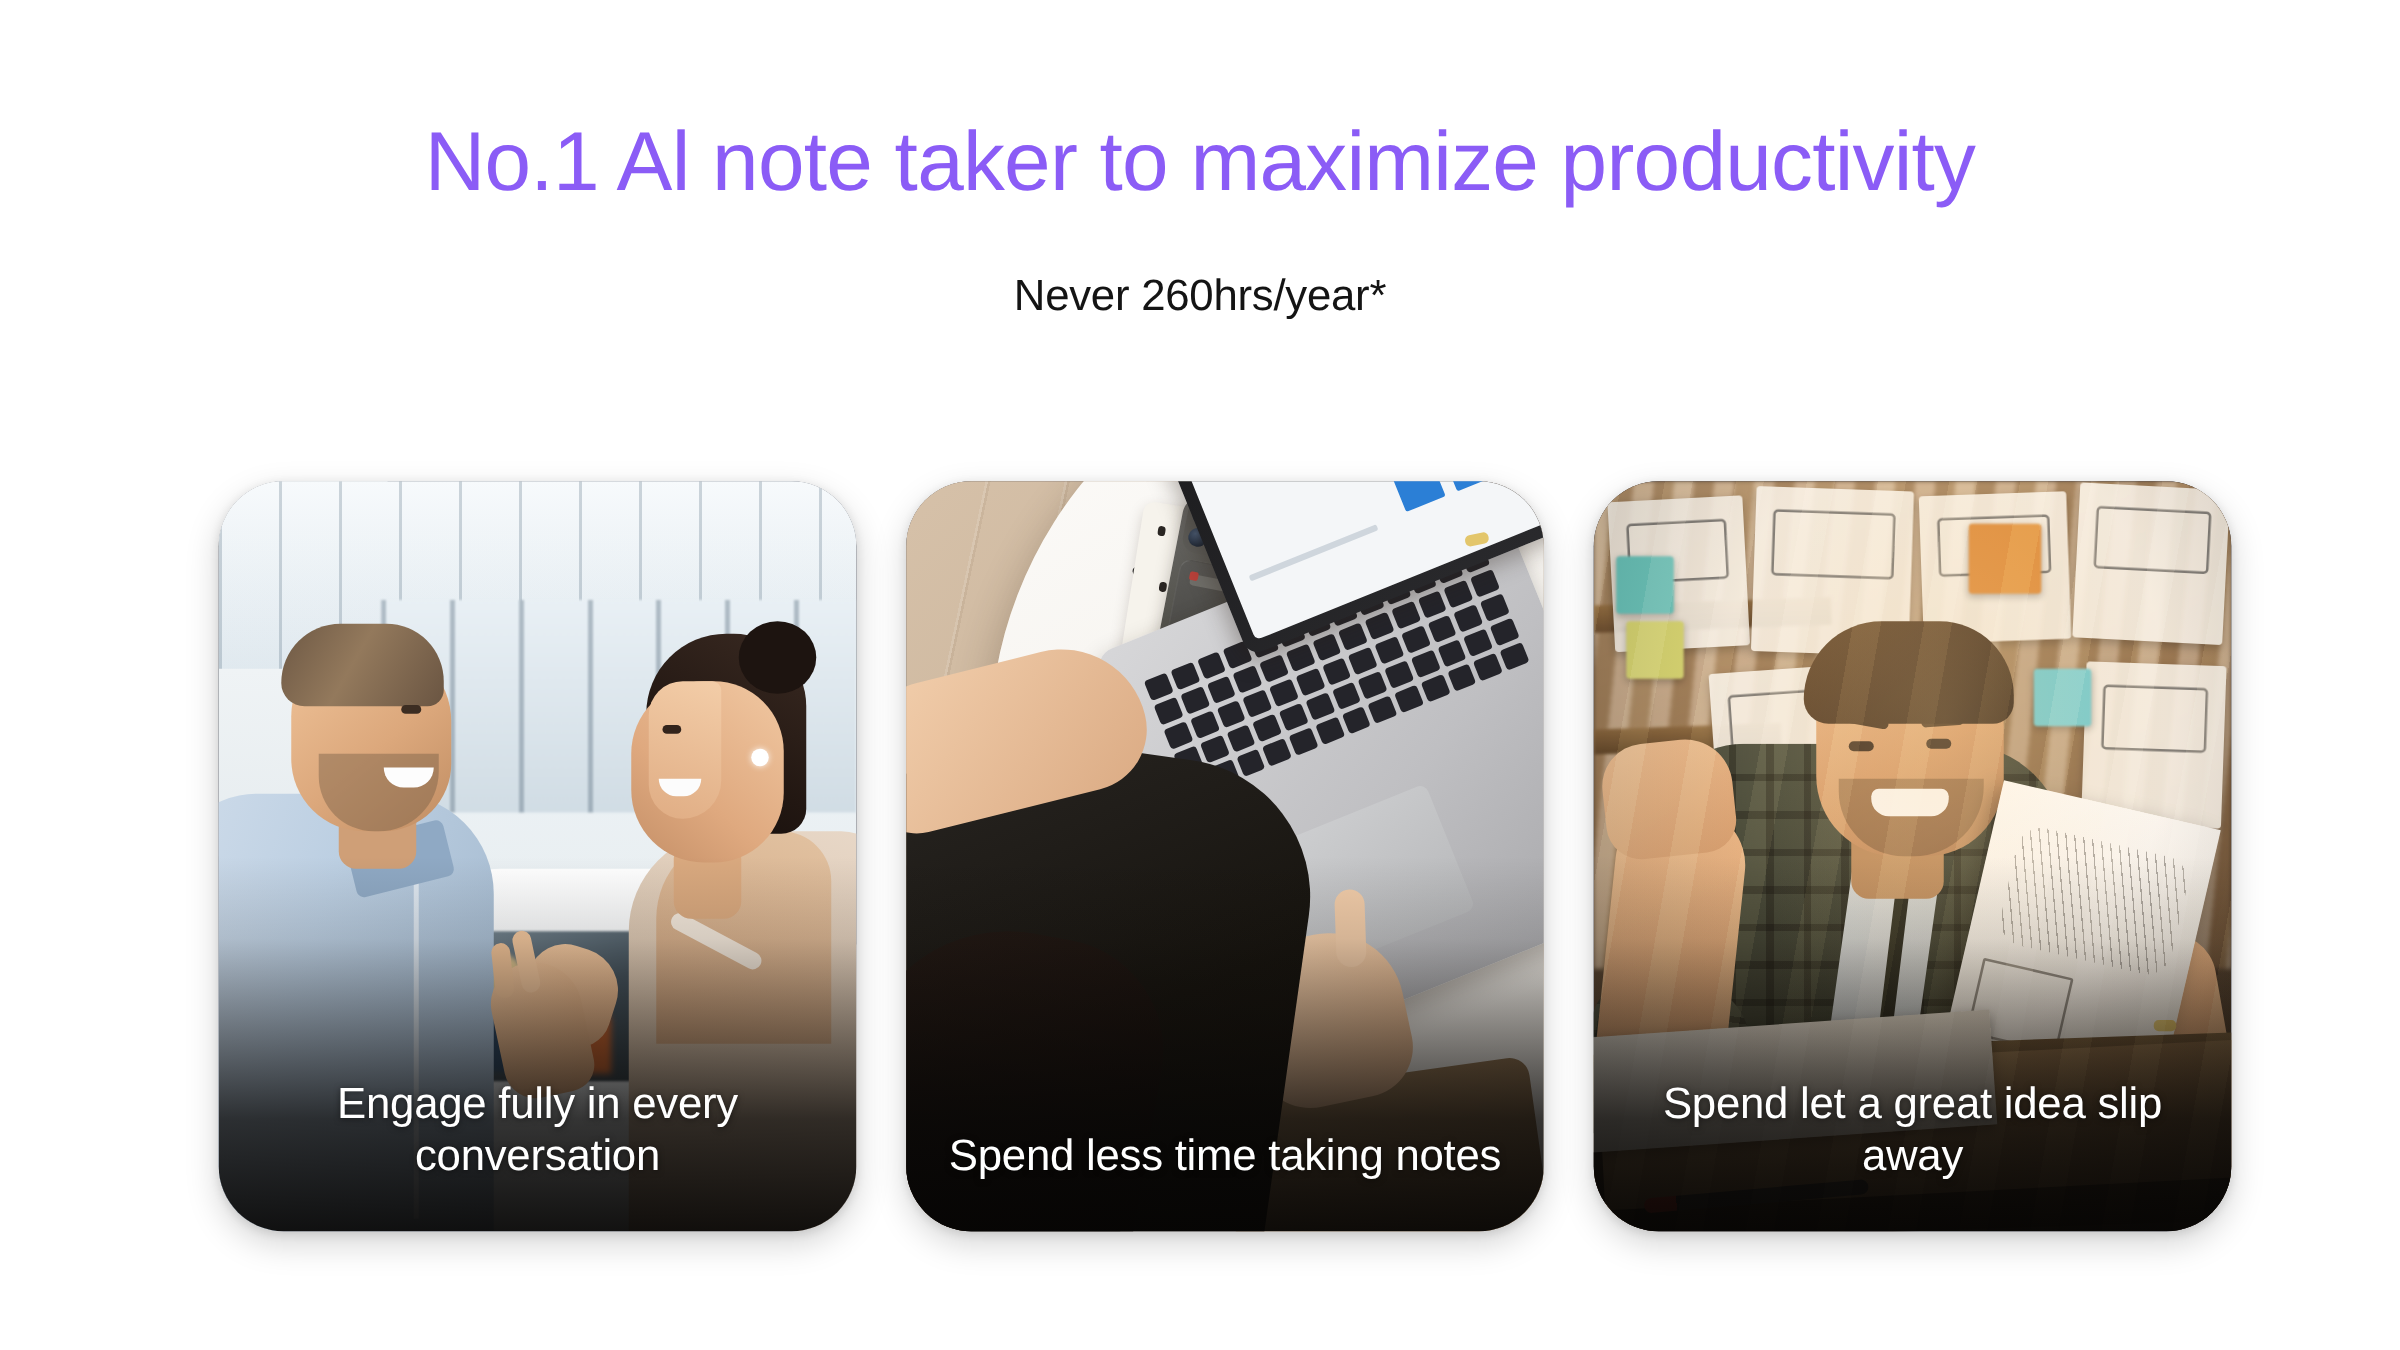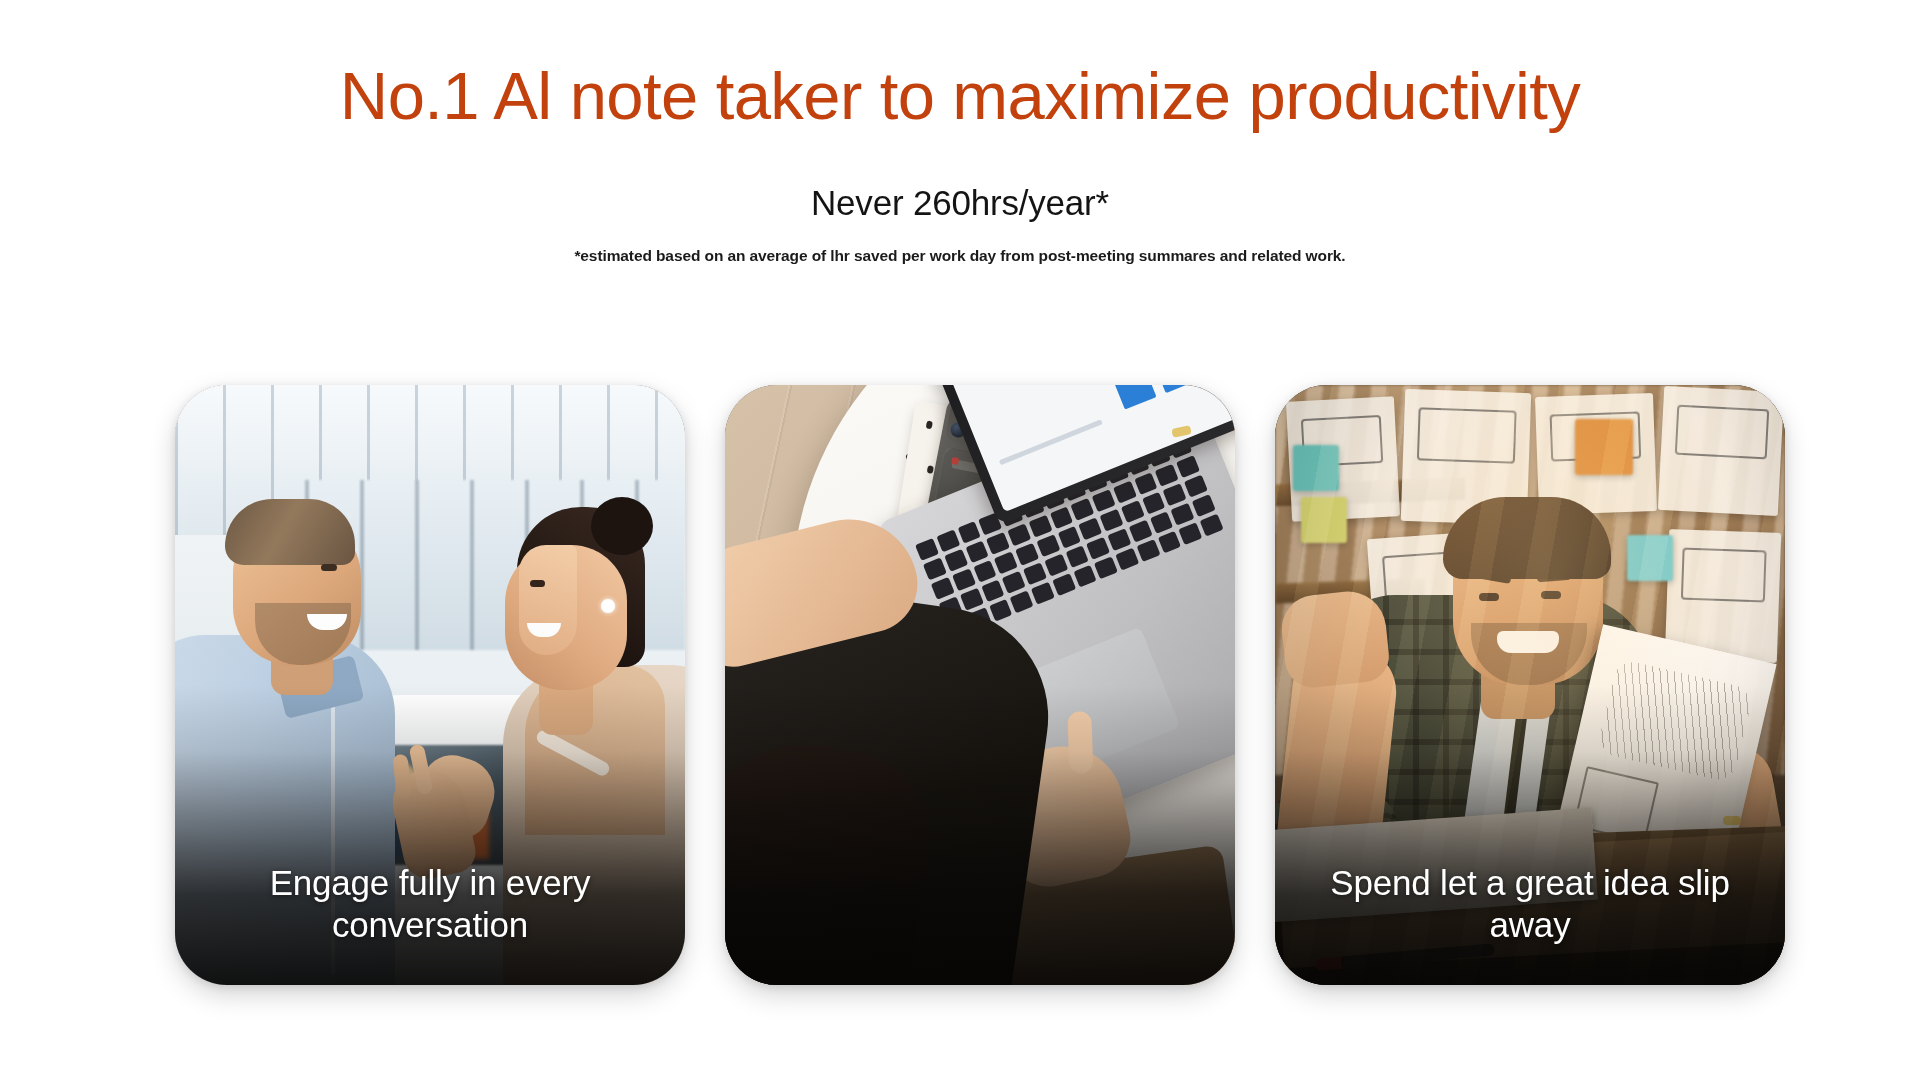--- a/index.html
+++ b/index.html
@@ -19,26 +19,26 @@
   }
 
   
   .hero-head {
     position:absolute;
     top:0; left:0; right:0;
     text-align:center;
   }
 
   .hero-title {
-    margin-top:60px;
+    margin-top:94px;
     font-size:67px;
     line-height:1.06;
     font-weight:400;
     letter-spacing:-0.6px;
-    color:#c2410c;
+    color:#8b5cf6;
     font-family:"Liberation Sans", sans-serif;
   }
 
   .hero-subtitle {
     margin-top:52px;
     font-size:35px;
     font-weight:400;
     color:#141414;
     letter-spacing:-0.2px;
   }
@@ -635,21 +635,20 @@
 </head>
 <body>
 
 <div class="page">
 
   <div class="hero-head">
     <h1 class="hero-title">No.1 Al note taker to maximize productivity</h1>
 
     <div class="hero-subtitle">Never 260hrs/year*</div>
 
-    <div class="hero-footnote">*estimated based on an average of lhr saved per work day from post-meeting summares and related work.</div>
   </div>
 
   <div class="card-row">
 
     <div class="card">
       <div class="card-photo">
         <div class="ph1">
           <div class="wallpanel"></div>
           <div class="glassband"></div>
           <div class="glassband2"></div>
@@ -808,20 +807,21 @@
 
           <div class="book-br"></div>
           <div class="righthand"></div>
           <div class="ring"></div>
           <div class="woman"></div>
           <div class="arm"></div>
           <div class="wm-hair2"></div>
         </div>
       </div>
       <div class="card-scrim"></div>
+      <div class="card-caption">Spend less time taking notes</div>
     </div>
 
     <div class="card">
       <div class="card-photo">
         <div class="ph3">
           <div class="wallboard"></div>
           <div class="shelf"></div>
           <div class="shelf2"></div>
 
           <div class="sheet s1">

